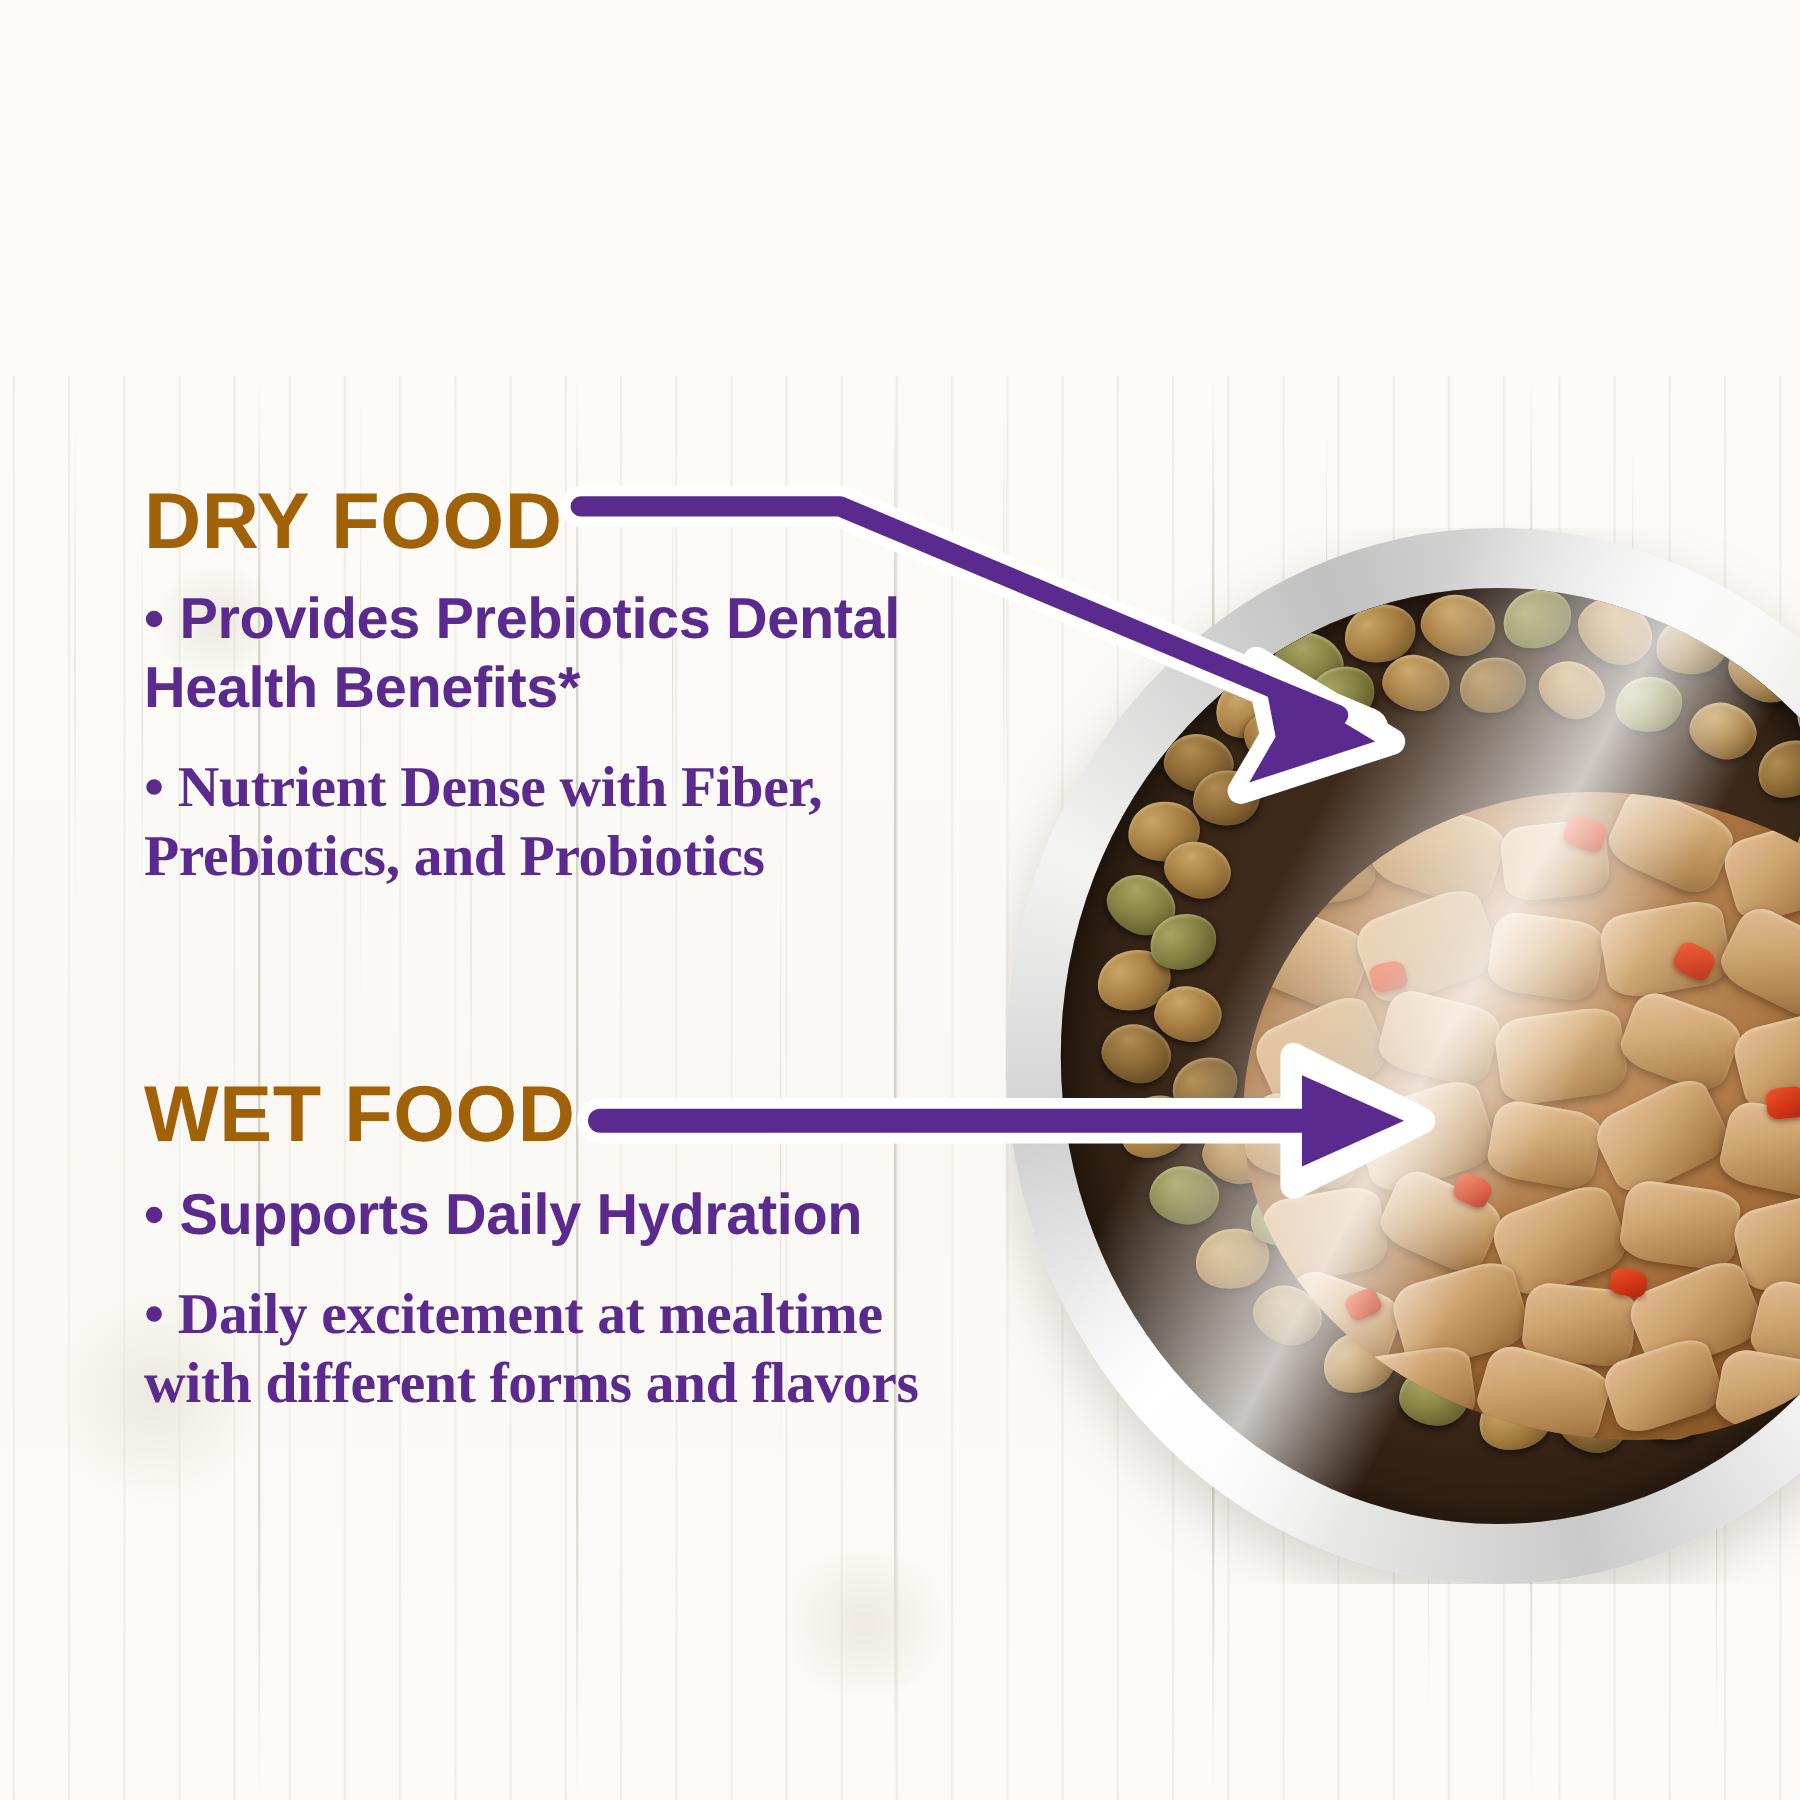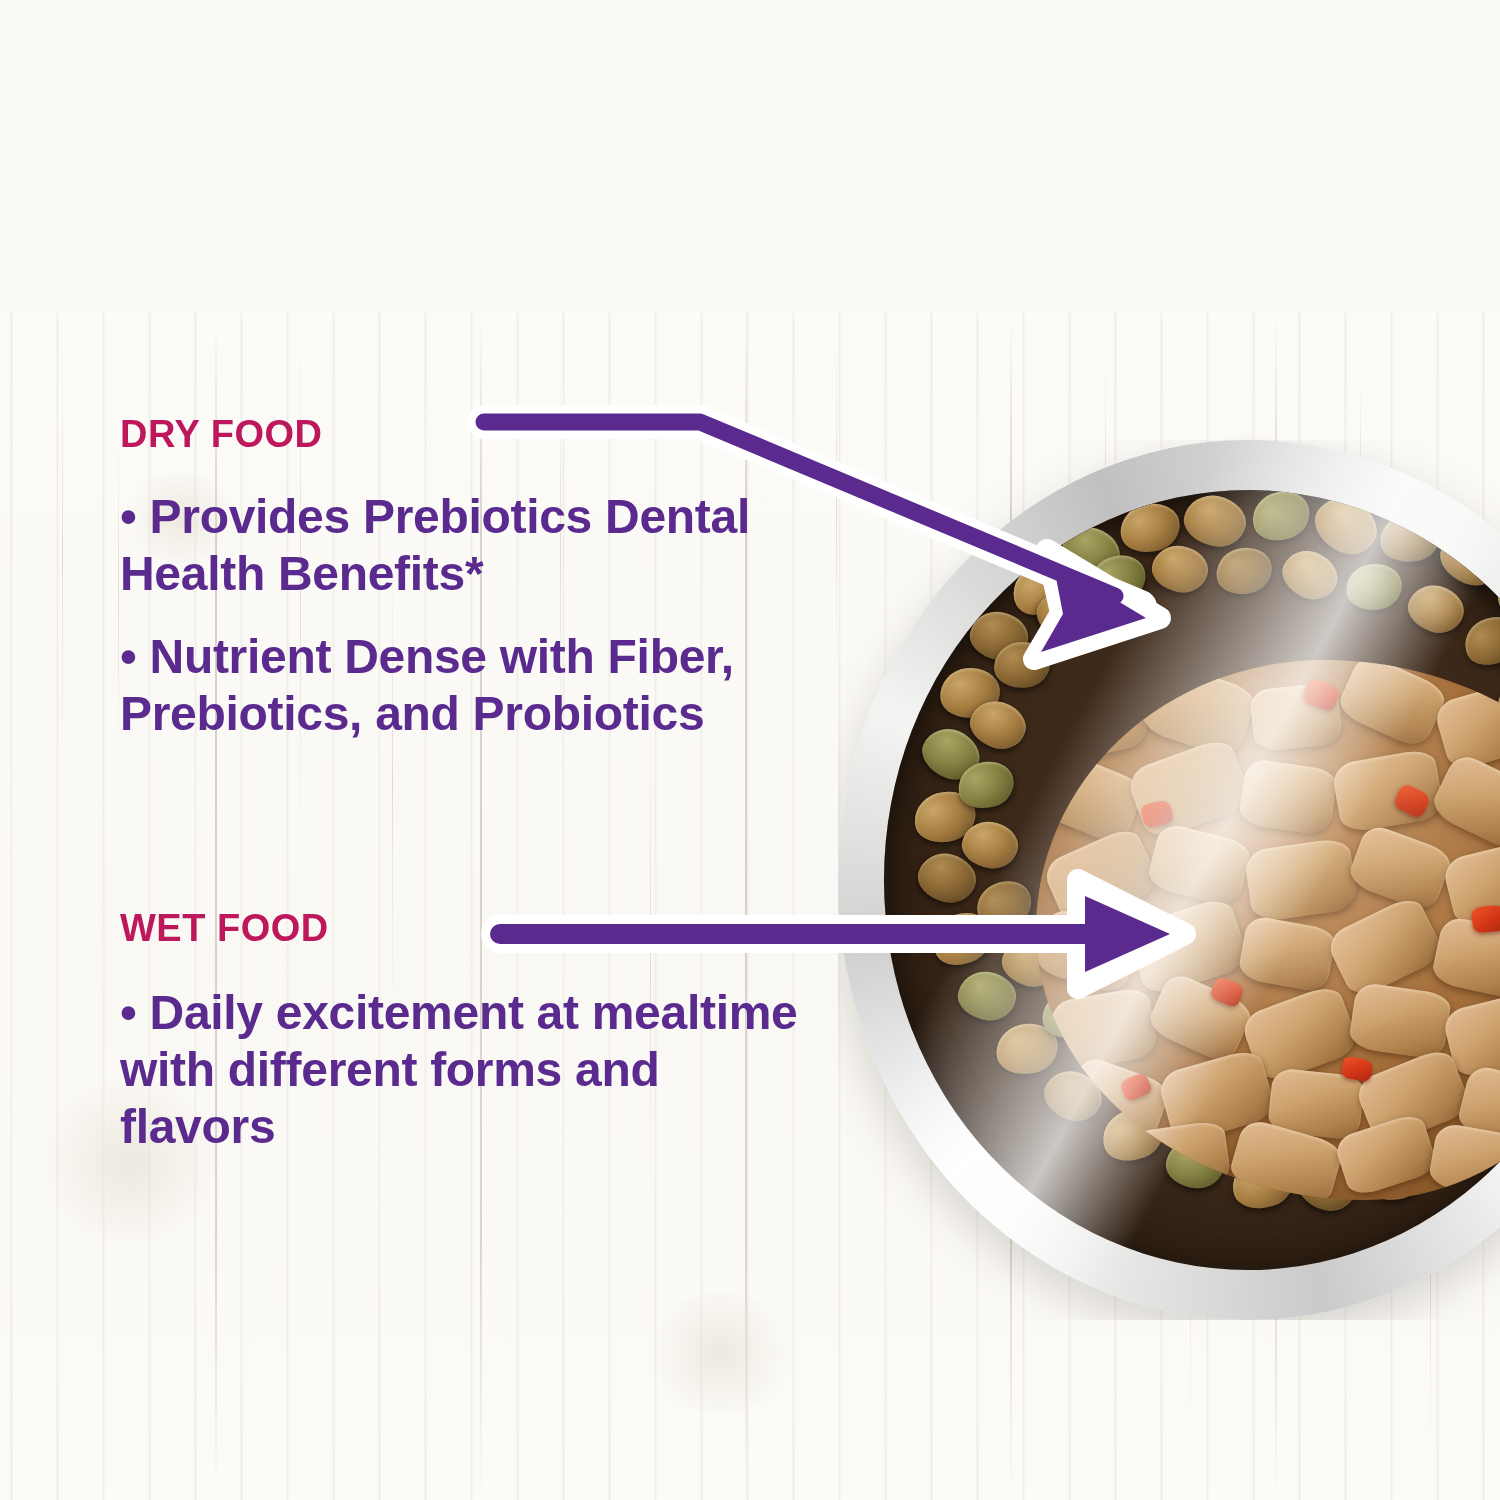--- a/index.html
+++ b/index.html
@@ -66,37 +66,37 @@
     transform:scaleX(0.72); transform-origin:center top;
     white-space:nowrap;
   }
 
   
   .col{
     position:absolute; left:120px; top:330px; width:780px;
     color:#5B2A8F;
   }
   .sec-head{
-    font-size:38px; line-height:52px; font-weight:bold;
+    font-size:66px; line-height:52px; font-weight:bold;
     letter-spacing:0.5px;
-    color:#be185d;
+    color:#a16207;
     white-space:nowrap;
   }
   .bullet{
     font-size:48px; line-height:57px; font-weight:bold;
     color:#5B2A8F;
     letter-spacing:-0.3px;
   }
 
   .sec-dry{position:absolute; left:0px; top:78px;}
   .dry-list{position:absolute; left:0px; top:158px; width:760px;}
   .sec-wet{position:absolute; left:0px; top:572px;}
   .wet-list{position:absolute; left:0px; top:654px; width:700px;}
   .li{margin-bottom:26px;}
-  .li:last-child{margin-bottom:0;}
+  .li:last-child{margin-bottom:0;font-family:Liberation Serif, serif;}
 
   
   .footnote{
     position:absolute; left:990px; top:1346px; width:450px;
     font-size:27px; line-height:35px; font-weight:bold;
     color:#5B2A8F; letter-spacing:-0.2px;
   }
 
   
   .arrows{position:absolute; left:0; top:0; width:1500px; height:1500px; pointer-events:none;}
@@ -352,19 +352,20 @@
     <div class="sec-head sec-dry">DRY FOOD</div>
 
     <div class="dry-list">
       <div class="bullet li">• Provides Prebiotics Dental Health Benefits*</div>
       <div class="bullet li">• Nutrient Dense with Fiber, Prebiotics, and Probiotics</div>
     </div>
 
     <div class="sec-head sec-wet">WET FOOD</div>
 
     <div class="wet-list">
+      <div class="bullet li">• Supports Daily Hydration</div>
       <div class="bullet li">• Daily excitement at mealtime with different forms and flavors</div>
     </div>
 
   </div>
 
 
 </div>
 
 </body></html>

